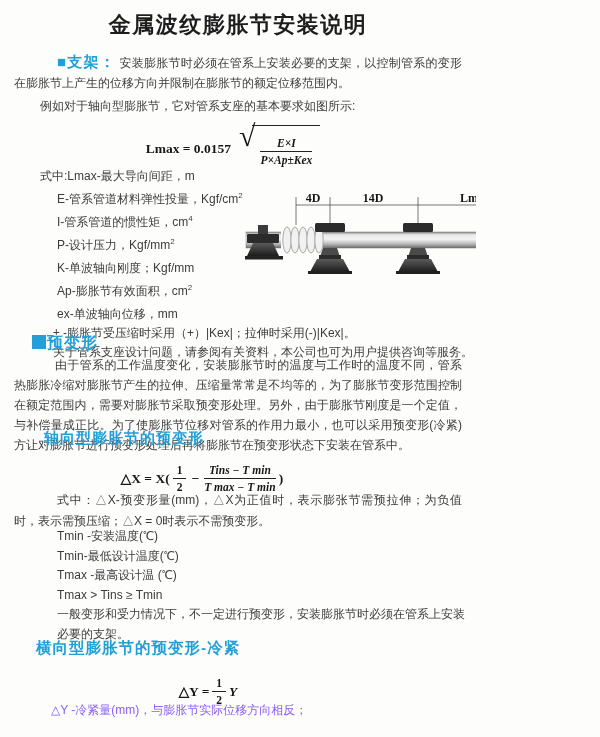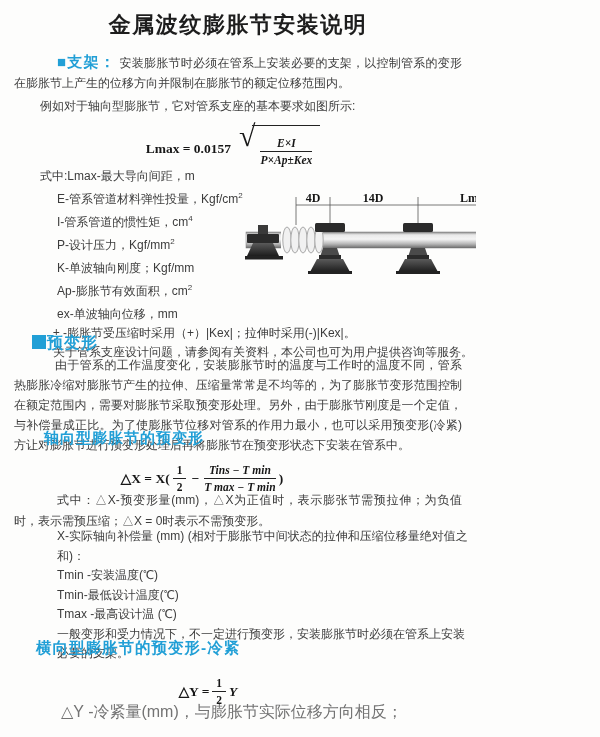--- a/index.html
+++ b/index.html
@@ -47,21 +47,21 @@
   .rad-body { border-top:1.6px solid #222; padding:2px 5px 0; margin-top:3px; }
   .f-op { margin:0 2px; }
 
   .defs { left:57px; right:auto; font-size:12px; line-height:19px; color:#3c3c3c; }
   .def-first { margin-left:-17px; }
   .def-shift { margin-left:-4px; }
   sup { font-size:8px; }
 
   .tlist { left:57px; right:auto; font-size:12px; line-height:19.5px; color:#3c3c3c; }
 
-  .note { left:61px; right:auto; font-size:16px; color:#737373; }
+  .note { left:51px; right:auto; font-size:12px; color:#8b5cf6; }
 
   svg text { font-family:"Liberation Serif", serif; font-weight:bold; }
 </style>
 </head>
 <body>
 
 <div class="page">
 
   <div class="abs title" style="top:10px">金属波纹膨胀节安装说明</div>
 
@@ -180,24 +180,24 @@
     <span class="frac">
       <span class="num">Tins − T min</span>
       <span class="den">T max − T min</span>
     </span>
     <span>)</span>
   </div>
 
   <div class="abs para indent43" style="top:490px; line-height:21px;">式中：△X-预变形量(mm)，△X为正值时，表示膨张节需预拉伸；为负值时，表示需预压缩；△X = 0时表示不需预变形。</div>
 
   <div class="abs tlist" style="top:527px">
-    <div>X-实际轴向补偿量 (mm) (相对于膨胀节中间状态的拉伸和压缩位移量绝对值之和)：</div>
     <div>Tmin -安装温度(℃)</div>
     <div>Tmin-最低设计温度(℃)</div>
     <div>Tmax -最高设计温 (℃)</div>
+    <div>Tmax &gt; Tins ≥ Tmin</div>
     <div>一般变形和受力情况下，不一定进行预变形，安装膨胀节时必须在管系上安装必要的支架。</div>
   </div>
 
   <div class="abs sub-head" style="top:638px; left:36px; right:auto; font-size:15.5px;">横向型膨胀节的预变形-冷紧</div>
 
   <div class="abs formula" style="top:668px; left:-60px;">
     <span>△Y =</span>
     <span class="frac plain">
       <span class="num">1</span>
       <span class="den">2</span>

